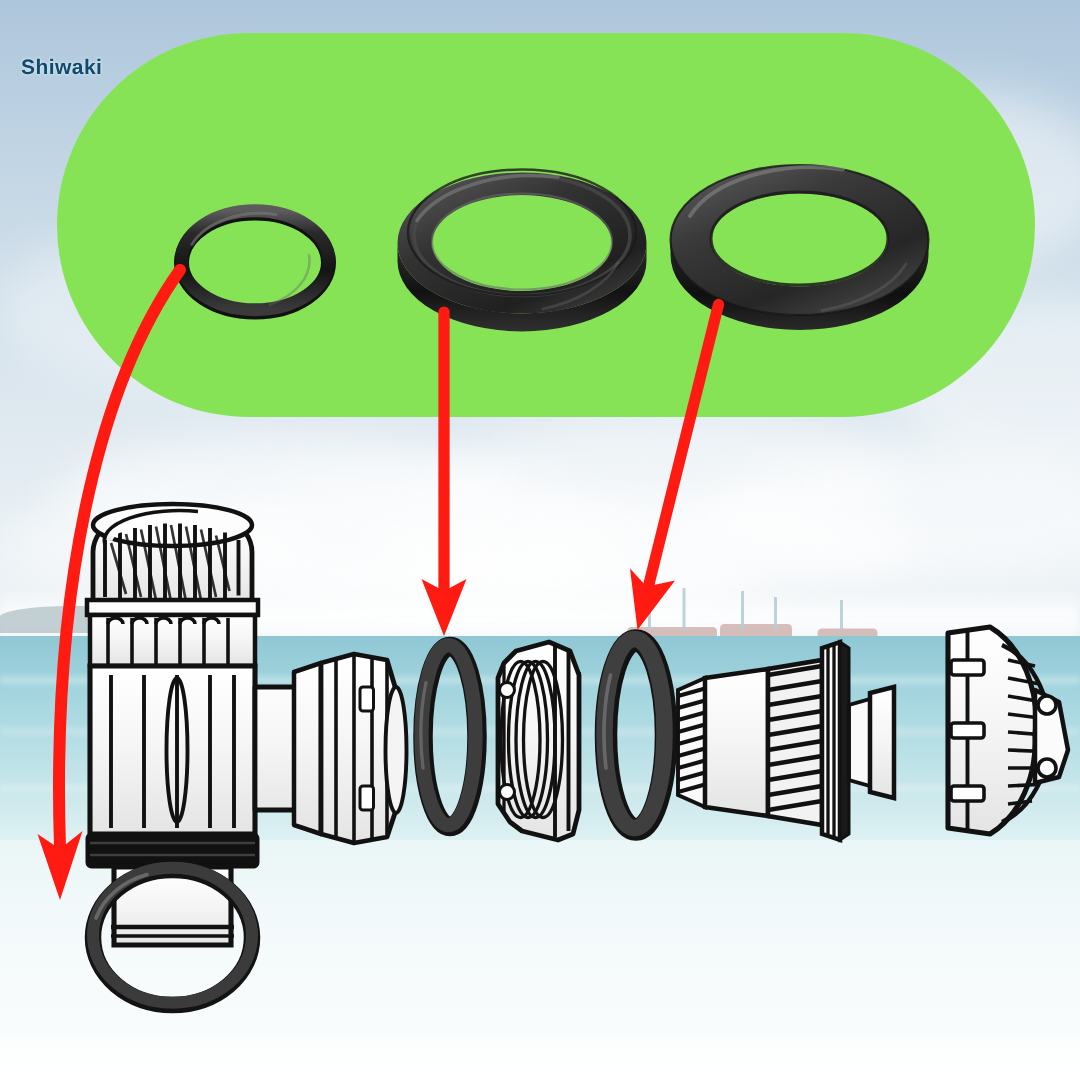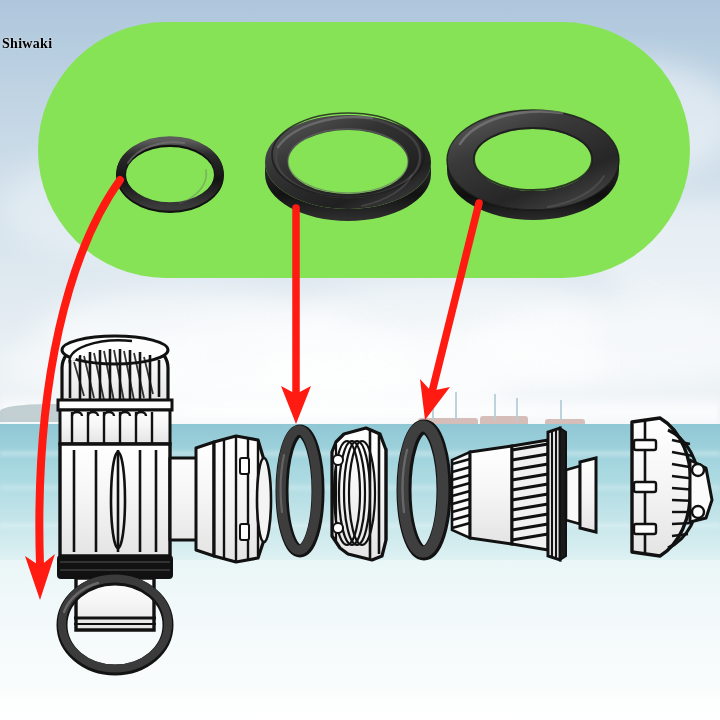--- a/index.html
+++ b/index.html
@@ -59,24 +59,24 @@
 
   
   #green-banner{
     position:absolute;left:38px;top:22px;width:652px;height:256px;
     background:#85e355;
     border-radius:128px;
   }
 
   
   #watermark{
-    position:absolute;left:2px;top:36px;
-    font-family:Liberation Serif, serif;
+    position:absolute;left:14px;top:36px;
+    font-family:Liberation Sans, sans-serif;
     font-size:14px;font-weight:700;letter-spacing:.3px;
-    color:#000000;
+    color:#0c4a6e;
     text-shadow:0 0 2px rgba(255,255,255,.85);
     white-space:nowrap;
   }
 
   
   .ring-wrap{position:absolute;}
   .ring-wrap svg{display:block;overflow:visible;}
 
   
   #arrow-layer{position:absolute;left:0;top:0;width:720px;height:720px;pointer-events:none;}

